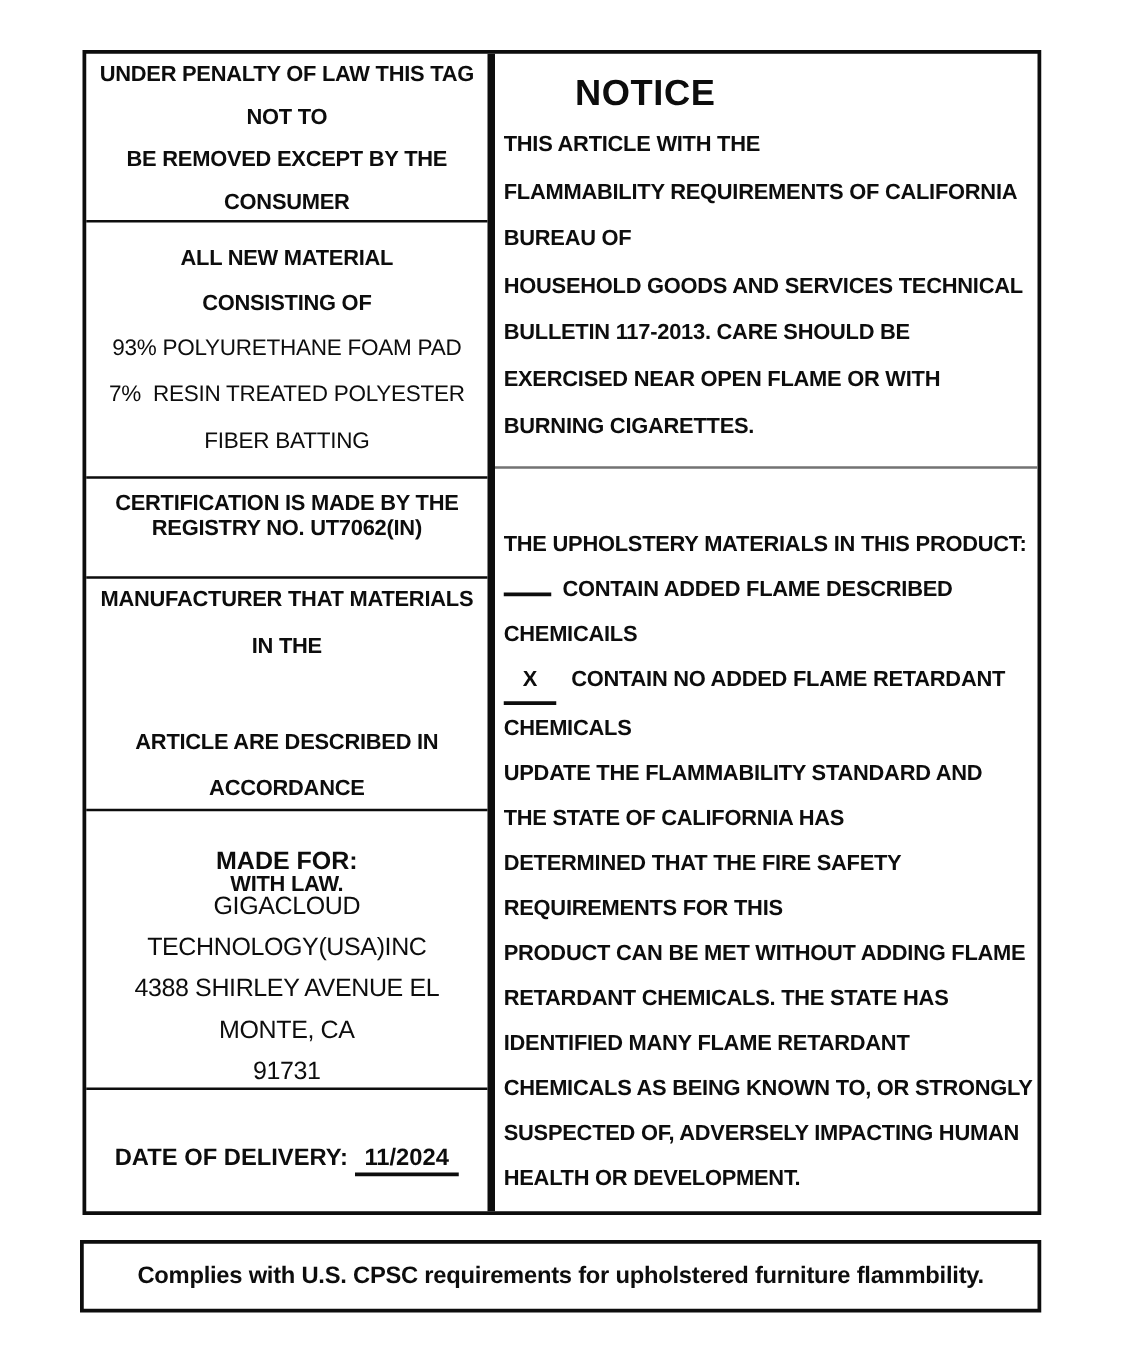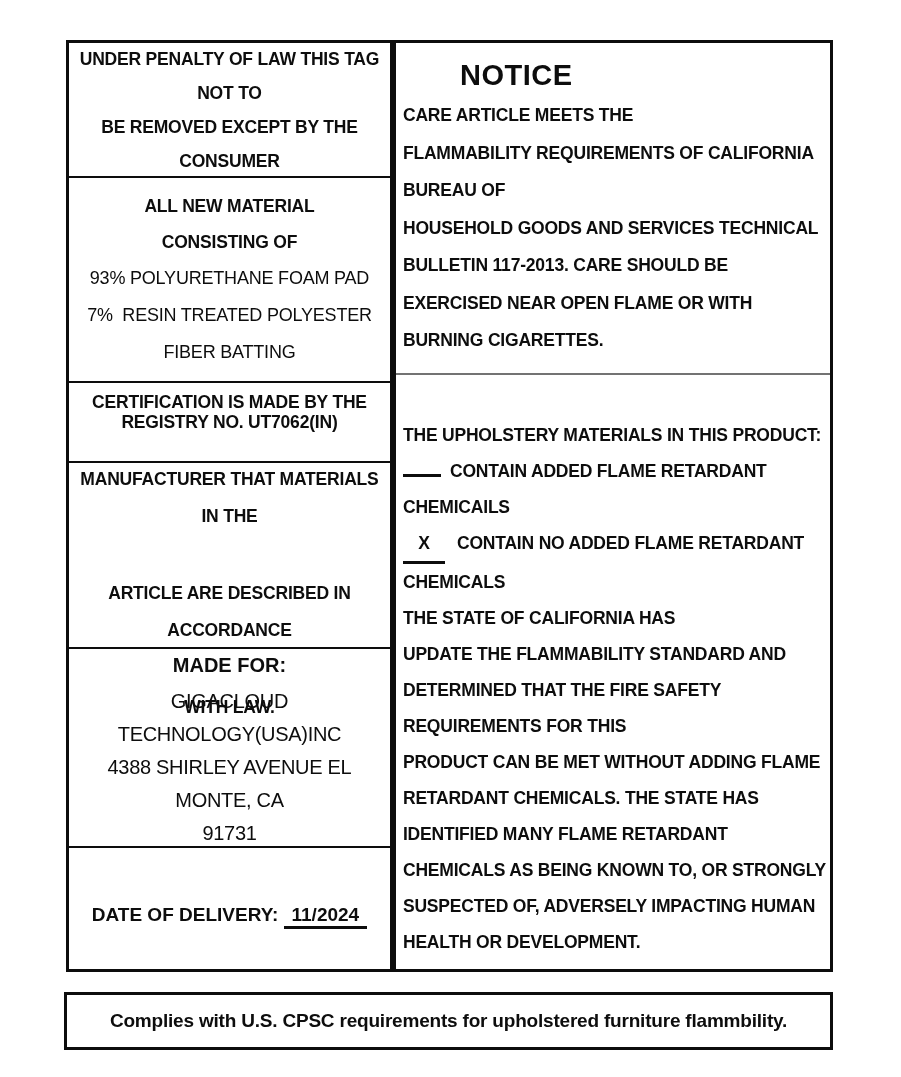--- a/index.html
+++ b/index.html
@@ -48,21 +48,21 @@
     align-items: center;
     text-align: center;
     padding: 2px 6px;
   }
   .row:last-child { border-bottom: none; margin-top: 12px; }
 
   .r1 { height: 135px; }
   .r2 { height: 205px; }
   .r3 { height: 80px; text-align: right; }
   .r4 { height: 186px; gap: 40px; }
-  .r5 { height: 199px; }
+  .r5 { height: 199px; margin-top: 24px; }
   .r6 { flex: 1; }
 
   .b-line {
     font-weight: bold;
     font-size: 17.5px;
     line-height: 34px;
     letter-spacing: -0.2px;
   }
   .r2 .b-line { line-height: 36px; }
   .n-line {
@@ -202,41 +202,41 @@
           <span class="uline-date">11/2024</span>
         </div>
       </div>
 
     </div>
 
     <div class="col-right">
 
       <div class="sec-notice">
         <div class="notice-heading">NOTICE</div>
-        <div class="rt-line">CARE ARTICLE MEETS THE</div>
+        <div class="rt-line">THIS ARTICLE WITH THE</div>
         <div class="rt-line">FLAMMABILITY REQUIREMENTS OF CALIFORNIA</div>
         <div class="rt-line">BUREAU OF</div>
         <div class="rt-line">HOUSEHOLD GOODS AND SERVICES TECHNICAL</div>
         <div class="rt-line">BULLETIN 117-2013. CARE SHOULD BE</div>
         <div class="rt-line">EXERCISED NEAR OPEN FLAME OR WITH</div>
         <div class="rt-line">BURNING CIGARETTES.</div>
       </div>
 
       <div class="sec-uph">
         <div class="rt-line">THE UPHOLSTERY MATERIALS IN THIS PRODUCT:</div>
         <div class="rt-line">
-          <span class="uline-blank"></span><span>CONTAIN ADDED FLAME RETARDANT</span>
+          <span class="uline-blank"></span><span>CONTAIN ADDED FLAME DESCRIBED</span>
         </div>
         <div class="rt-line">CHEMICAILS</div>
         <div class="rt-line">
           <span class="uline-x">X</span><span>CONTAIN NO ADDED FLAME RETARDANT</span>
         </div>
         <div class="rt-line">CHEMICALS</div>
+        <div class="rt-line">UPDATE THE FLAMMABILITY STANDARD AND</div>
         <div class="rt-line">THE STATE OF CALIFORNIA HAS</div>
-        <div class="rt-line">UPDATE THE FLAMMABILITY STANDARD AND</div>
         <div class="rt-line">DETERMINED THAT THE FIRE SAFETY</div>
         <div class="rt-line">REQUIREMENTS FOR THIS</div>
         <div class="rt-line">PRODUCT CAN BE MET WITHOUT ADDING FLAME</div>
         <div class="rt-line">RETARDANT CHEMICALS. THE STATE HAS</div>
         <div class="rt-line">IDENTIFIED MANY FLAME RETARDANT</div>
         <div class="rt-line">CHEMICALS AS BEING KNOWN TO, OR STRONGLY</div>
         <div class="rt-line">SUSPECTED OF, ADVERSELY IMPACTING HUMAN</div>
         <div class="rt-line">HEALTH OR DEVELOPMENT.</div>
       </div>
 

